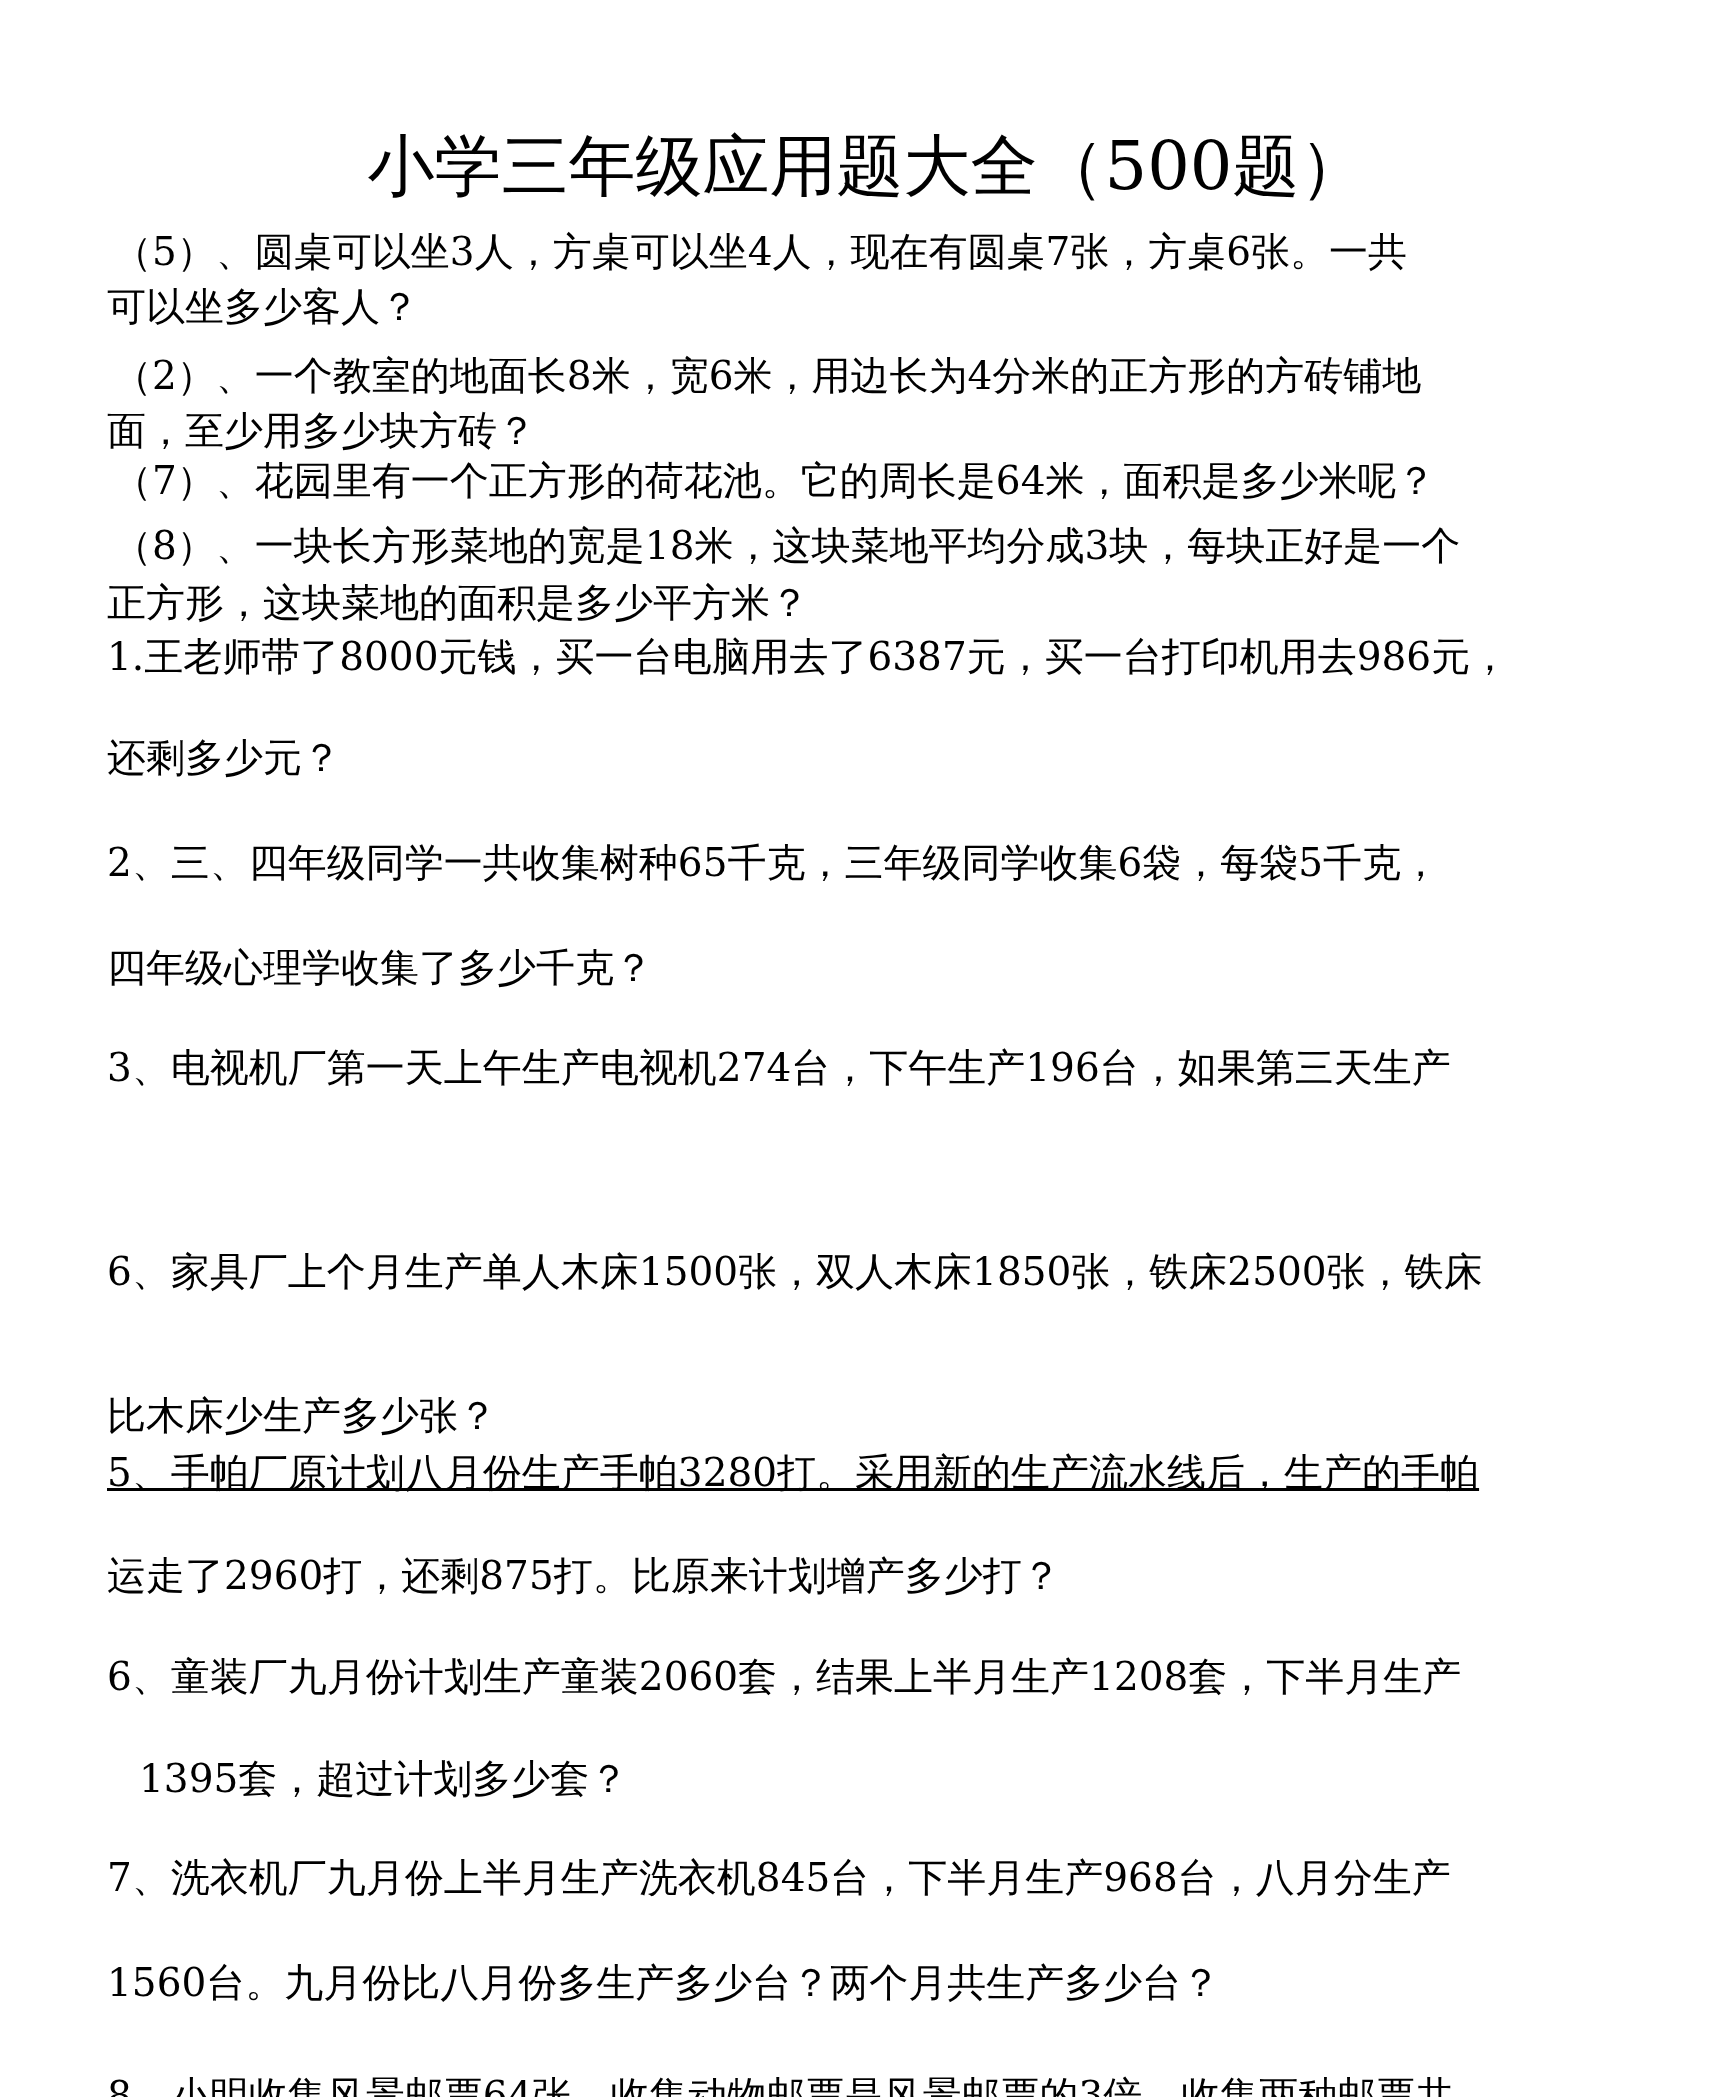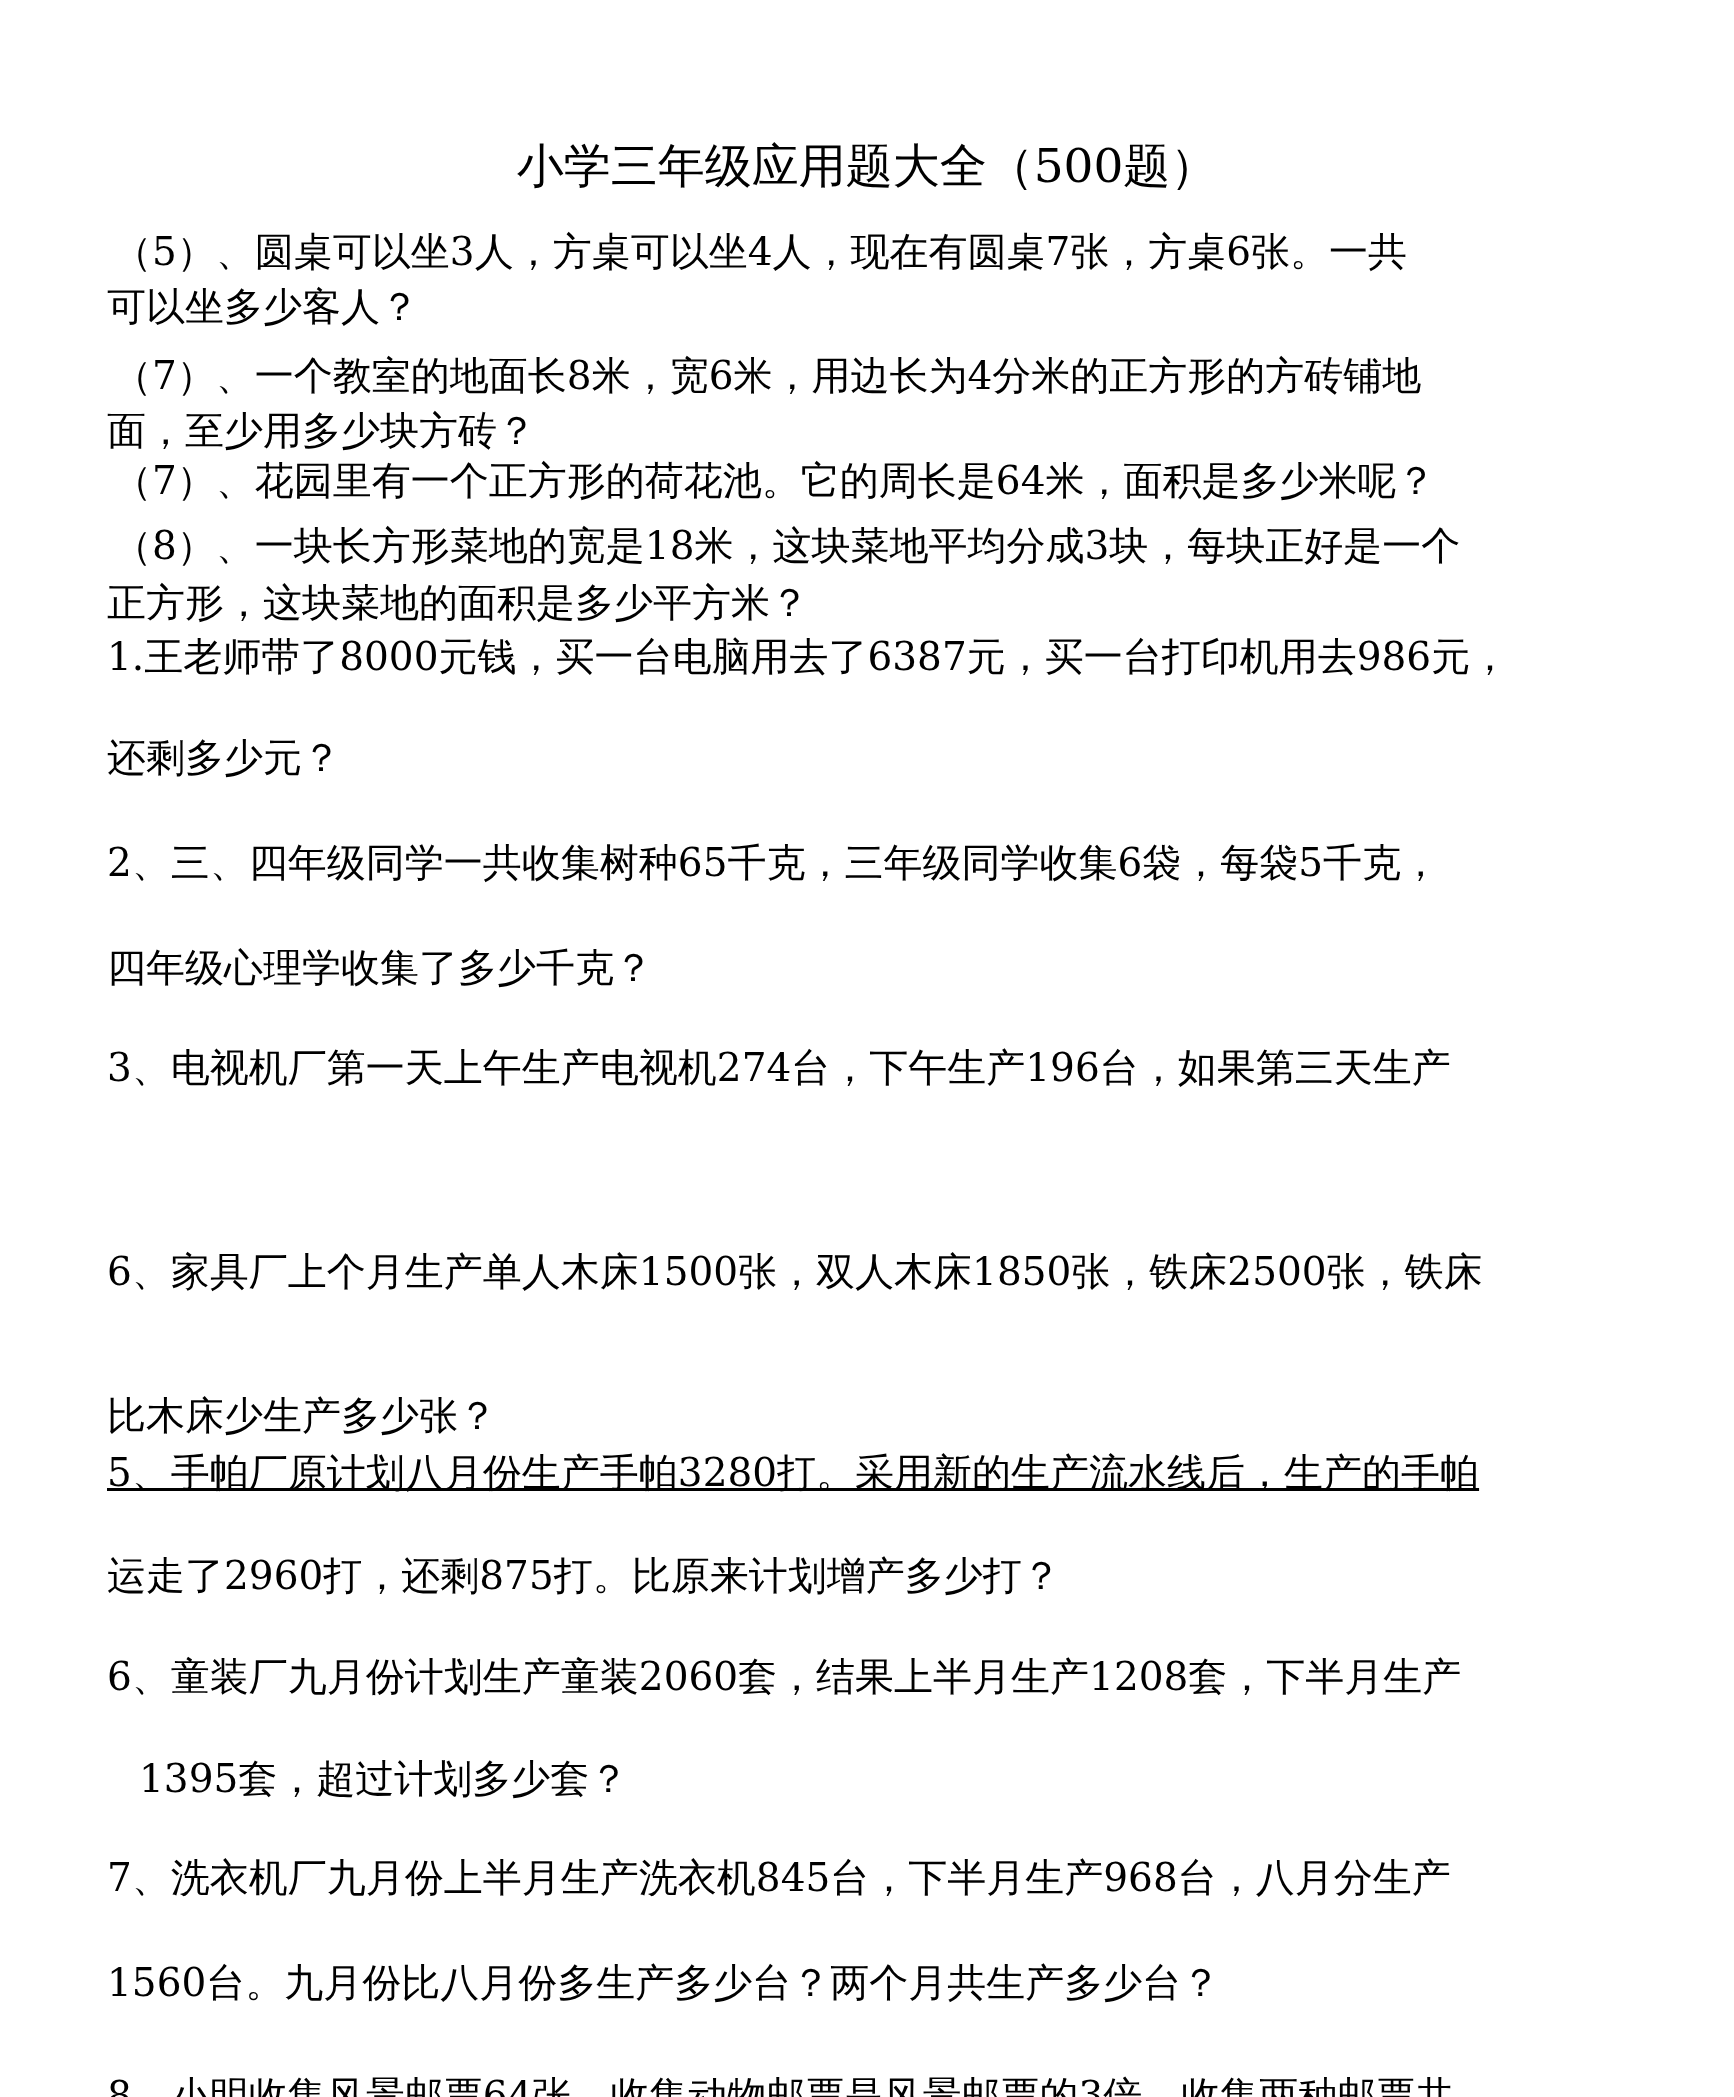--- a/index.html
+++ b/index.html
@@ -1,38 +1,38 @@
 <!DOCTYPE html>
 <html style="font-size:6.7px"><head>
 <meta charset="utf-8">
 <style>
   html, body { margin: 0; padding: 0; background: #ffffff; }
   body { width: 1734px; height: 2452px; position: relative; overflow: hidden; }
   .page { position: absolute; left: 0; top: 0; width: 1734px; height: 2452px; background: #ffffff; color: #000000; }
   .title {
     position: absolute; left: 0; width: 1734px; top: 126px;
-    text-align: center; font-family: "DejaVu Serif", serif; font-size: 47px; line-height: 80px;
+    text-align: center; font-family: "DejaVu Serif", serif; font-size: 67px; line-height: 80px;
     color: #000;
   }
   .line {
     position: absolute; left: 107px; width: 1531px; white-space: nowrap;
     font-family: "DejaVu Serif", serif; font-size: 39px; line-height: 55px; color: #000;
     letter-spacing: 0px;
   }
 </style>
 </head>
 <body>
 
 <div class="page">
   <div class="title">小学三年级应用题大全（500题）</div>
 
   <div class="line" style="top:224px;left:113px">（5）、圆桌可以坐3人，方桌可以坐4人，现在有圆桌7张，方桌6张。一共</div>
   <div class="line" style="top:279px">可以坐多少客人？</div>
 
-  <div class="line" style="top:348px;left:113px">（7）、一个教室的地面长8米，宽6米，用边长为4分米的正方形的方砖铺地</div>
+  <div class="line" style="top:348px;left:113px">（2）、一个教室的地面长8米，宽6米，用边长为4分米的正方形的方砖铺地</div>
   <div class="line" style="top:403px">面，至少用多少块方砖？</div>
 
   <div class="line" style="top: 453px; left: 113px;">（7）、花园里有一个正方形的荷花池。它的周长是64米，面积是多少米呢？</div>
 
   <div class="line" style="top: 518px; left: 113px;">（8）、一块长方形菜地的宽是18米，这块菜地平均分成3块，每块正好是一个</div>
   <div class="line" style="top: 575px;">正方形，这块菜地的面积是多少平方米？</div>
 
   <div class="line" style="top: 629px;">1.王老师带了8000元钱，买一台电脑用去了6387元，买一台打印机用去986元，</div>
   <div class="line" style="top: 730px;">还剩多少元？</div>
 

